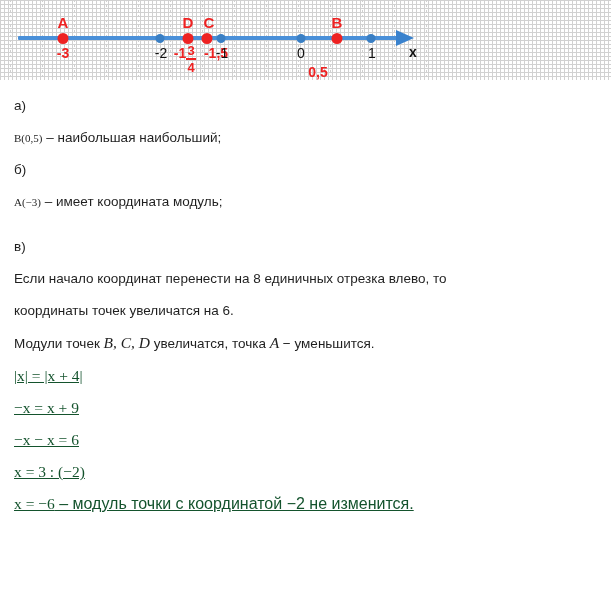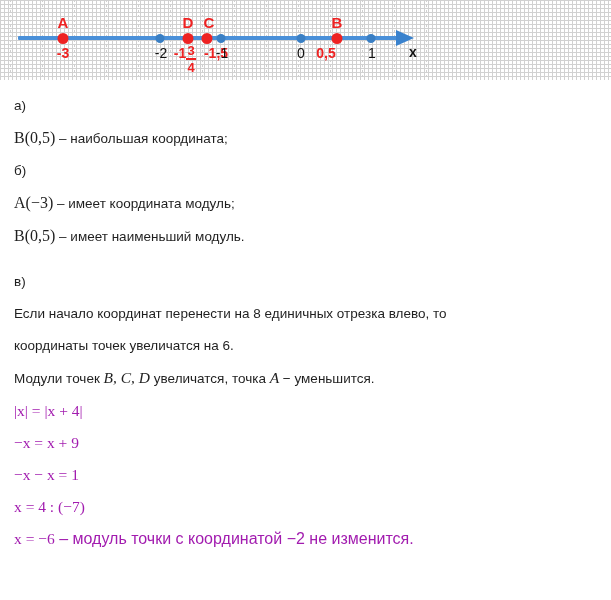--- a/index.html
+++ b/index.html
@@ -164,27 +164,28 @@
     white-space: pre;
   }
   .mathser {
     font-family: "Liberation Serif", serif;
     font-style: italic;
     font-size: 15.5px;
   }
   .mathser-up {
     font-family: "Liberation Serif", serif;
     font-style: normal;
-    font-size: 16px;
+    font-size: 11px;
   }
   .eqline {
     font-family: "Liberation Serif", serif;
     font-size: 15.5px;
     line-height: 32px;
-    color: #a21caf;
+    color: #14532d;
+    text-decoration: underline;
   }
   .sans-inline {
     font-family: "Liberation Sans", sans-serif;
     font-style: normal;
     font-size: 16px;
   }
 </style>
 </head>
 <body>
 
@@ -234,44 +235,43 @@
   <div class="tick-label" style="left:161px;">-2</div>
   <div class="frac-whole" style="left:180px;">-1</div>
   <div class="frac" style="left:191px;">
     <span class="num">3</span>
     <span class="bar"></span>
     <span class="den">4</span>
   </div>
   <div class="tick-label red" style="left:216px;text-align:right;">-1,5</div>
   <div class="tick-label" style="left:222px;">-1</div>
   <div class="tick-label" style="left:301px;">0</div>
-  <div class="tick-label red" style="left:326px;">0,5</div>
+  <div class="tick-label red" style="left:318px;margin-top:19px;">0,5</div>
   <div class="tick-label" style="left:372px;">1</div>
 </div>
 
 <div id="body-text">
 
   <div class="txt-line">а)</div>
 
-  <div class="txt-line"><span class="mathser-up">B(0,5)</span><span> – наибольшая координата;</span></div>
+  <div class="txt-line"><span class="mathser-up">B(0,5)</span><span> – наибольшая наибольший;</span></div>
 
   <div class="txt-line">б)</div>
 
   <div class="txt-line"><span class="mathser-up">A(−3)</span><span> – имеет координата модуль;</span></div>
 
-  <div class="txt-line"><span class="mathser-up">B(0,5)</span><span> – имеет наименьший модуль.</span></div>
 
   <div class="txt-line" style="margin-top:13px;">в)</div>
 
   <div class="txt-line">Если начало координат перенести на 8 единичных отрезка влево, то</div>
 
   <div class="txt-line">координаты точек увеличатся на 6.</div>
 
   <div class="txt-line"><span>Модули точек </span><span class="mathser">B, C, D</span><span> увеличатся, точка </span><span class="mathser">A</span><span> − уменьшится.</span></div>
 
   <div class="eqline">|х| = |x + 4|</div>
   <div class="eqline">−x = x + 9</div>
-  <div class="eqline">−x − x = 1</div>
-  <div class="eqline">x = 4 : (−7)</div>
+  <div class="eqline">−x − x = 6</div>
+  <div class="eqline">x = 3 : (−2)</div>
 
   <div class="eqline"><span>x = −6</span><span class="sans-inline"> – модуль точки с координатой −2 не изменится.</span></div>
 
 </div>
 
 </body></html>

